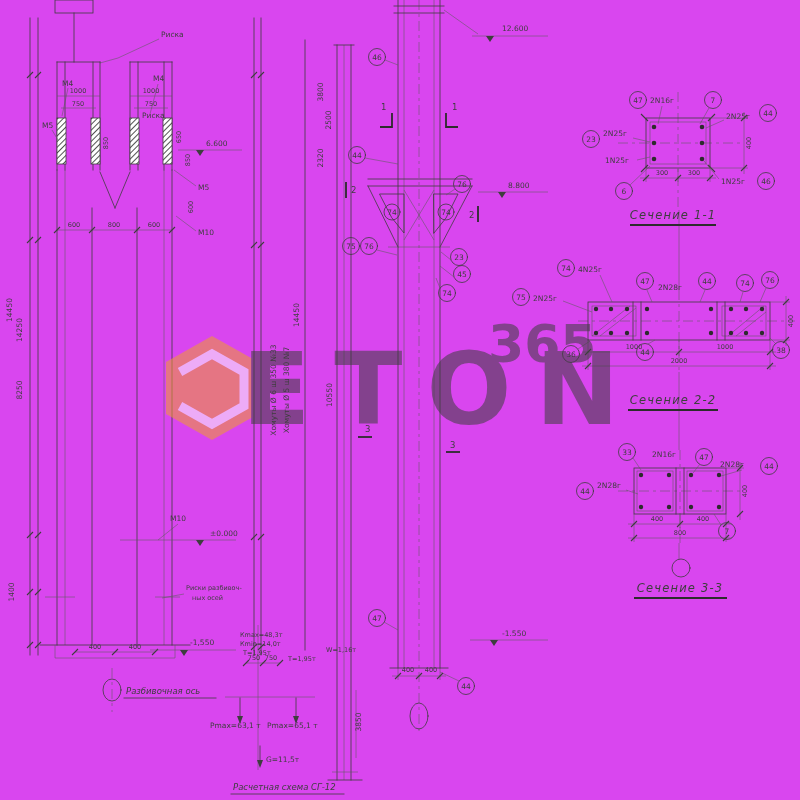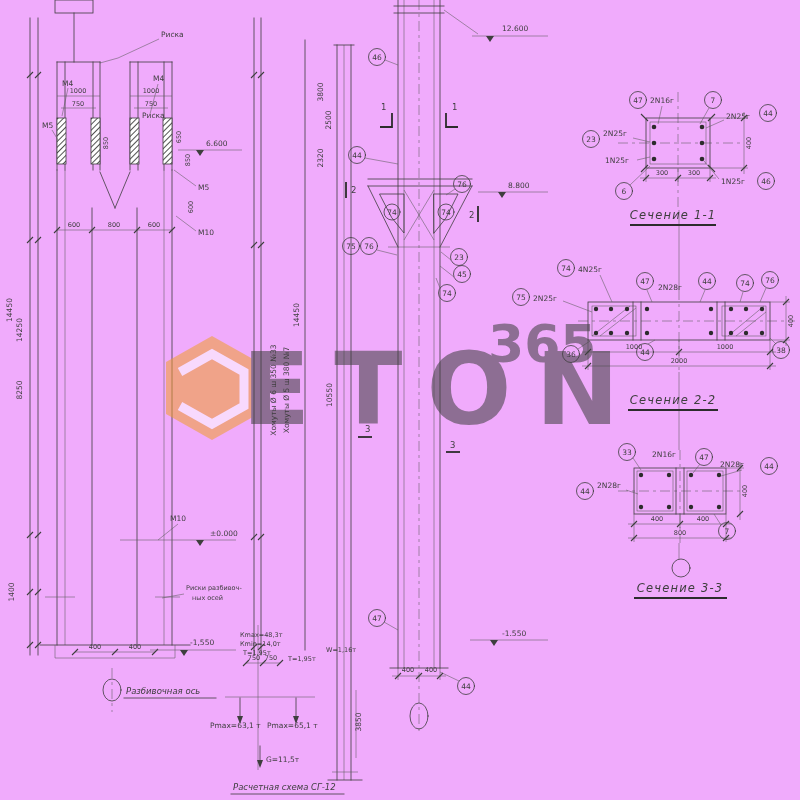--- a/index.html
+++ b/index.html
@@ -1,16 +1,16 @@
 <!DOCTYPE html>
 <html><head>
 <meta charset="utf-8">
 <style>
   html,body{margin:0;padding:0;background:#e8e8e8}
-  .page{position:relative;width:800px;height:800px;background:#f0abfc;overflow:hidden;
+  .page{position:relative;width:800px;height:800px;background:#d946ef;overflow:hidden;
         font-family:"DejaVu Sans",sans-serif}
   svg text{fill:#3e3e3e;font-family:"DejaVu Sans",sans-serif}
   .ln{stroke:#3e3e3e;stroke-width:.8;fill:none;stroke-linecap:square}
   .lt{stroke:#5c5c5c;stroke-width:.55;fill:none}
   .lb{stroke:#2c2c2c;stroke-width:1.8;fill:none}
   .dash{stroke-dasharray:10 4 3 4}
   .tk{stroke:#3e3e3e;stroke-width:1.1}
   .t6{font-size:6.5px}.t7{font-size:7.5px}.t8{font-size:8.5px}
   .ti{font-size:11.5px;font-style:italic;letter-spacing:1.2px;font-weight:500}
   .bal{font-size:7.5px;text-anchor:middle}

